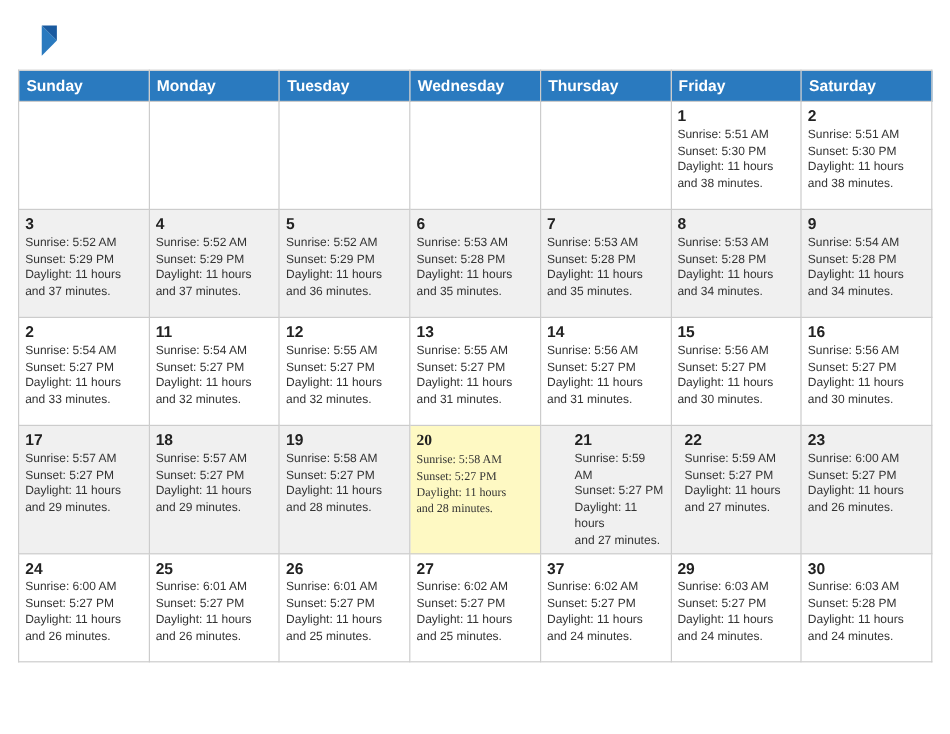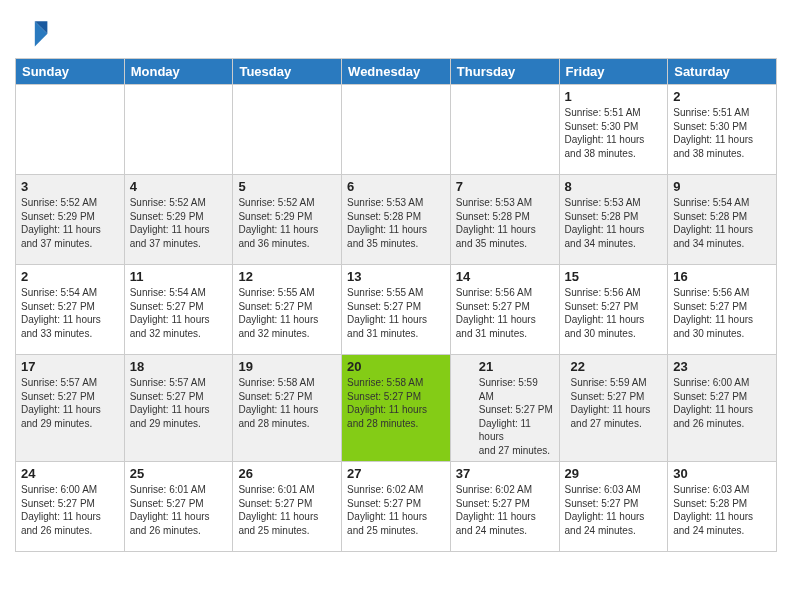--- a/index.html
+++ b/index.html
@@ -258,21 +258,21 @@
 Daylight: 11 hours
 and 29 minutes.</div>
         </td>
         <td style="background: rgb(240, 240, 240);">
           <span class="day-number">19</span>
           <div class="day-info" style="white-space: pre-line;">Sunrise: 5:58 AM
 Sunset: 5:27 PM
 Daylight: 11 hours
 and 28 minutes.</div>
         </td>
-        <td style="background: #84cc16;">
+        <td style="background: #fef9c3; font-family: Liberation Serif, serif;">
           <span class="day-number">20</span>
           <div class="day-info" style="white-space: pre-line;">Sunrise: 5:58 AM
 Sunset: 5:27 PM
 Daylight: 11 hours
 and 28 minutes.</div>
         </td>
         <td style="background: rgb(240, 240, 240); padding-left: 28px;">
           <span class="day-number">21</span>
           <div class="day-info" style="white-space: pre-line;">Sunrise: 5:59 AM
 Sunset: 5:27 PM

